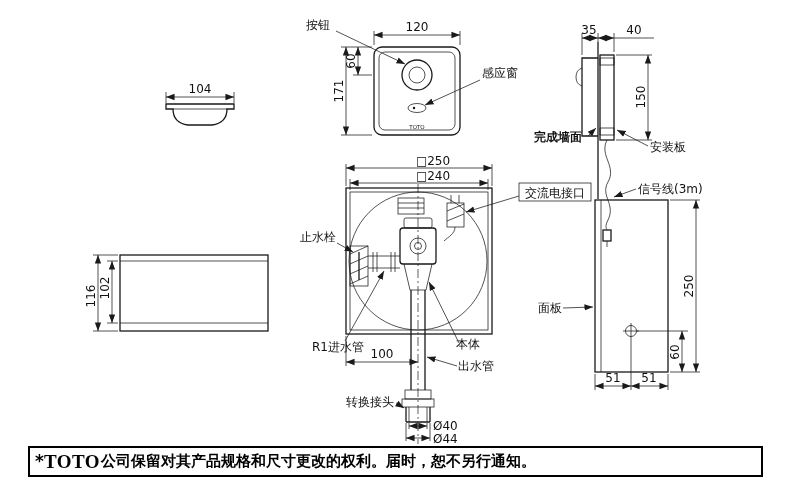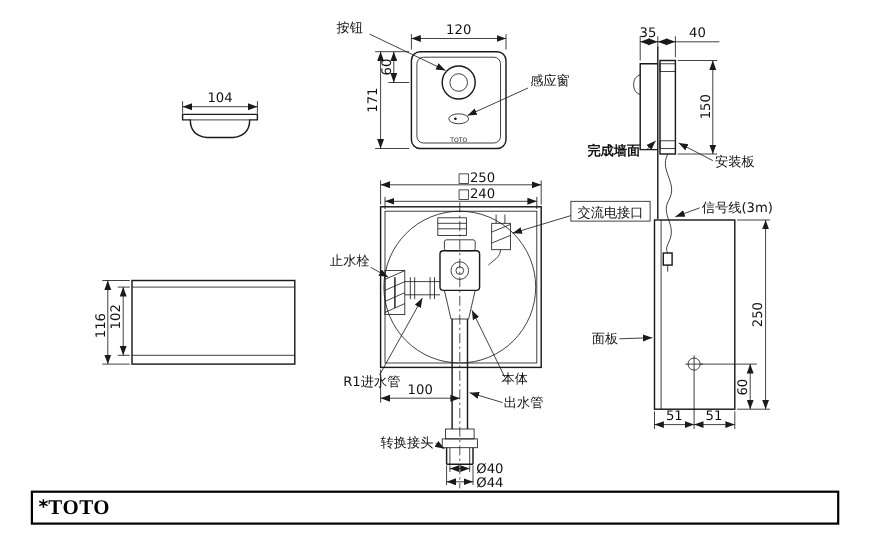--- a/index.html
+++ b/index.html
@@ -205,14 +205,15 @@
     <line class="dl" x1="595" y1="386" x2="631" y2="386" marker-start="url(#arr)" marker-end="url(#arr)"></line>
     <line class="dl" x1="631" y1="386" x2="668" y2="386" marker-start="url(#arr)" marker-end="url(#arr)"></line>
     <text class="t12" x="613" y="382" text-anchor="middle">51</text>
     <text class="t12" x="649" y="382" text-anchor="middle">51</text>
   </g>
 </svg>
 
 <div class="footer">
   <span class="star">*</span>
   <span class="brand">TOTO</span>
+  <span class="note">公司保留对其产品规格和尺寸更改的权利。届时，恕不另行通知。</span>
 </div>
 </div>
 
 </body></html>

